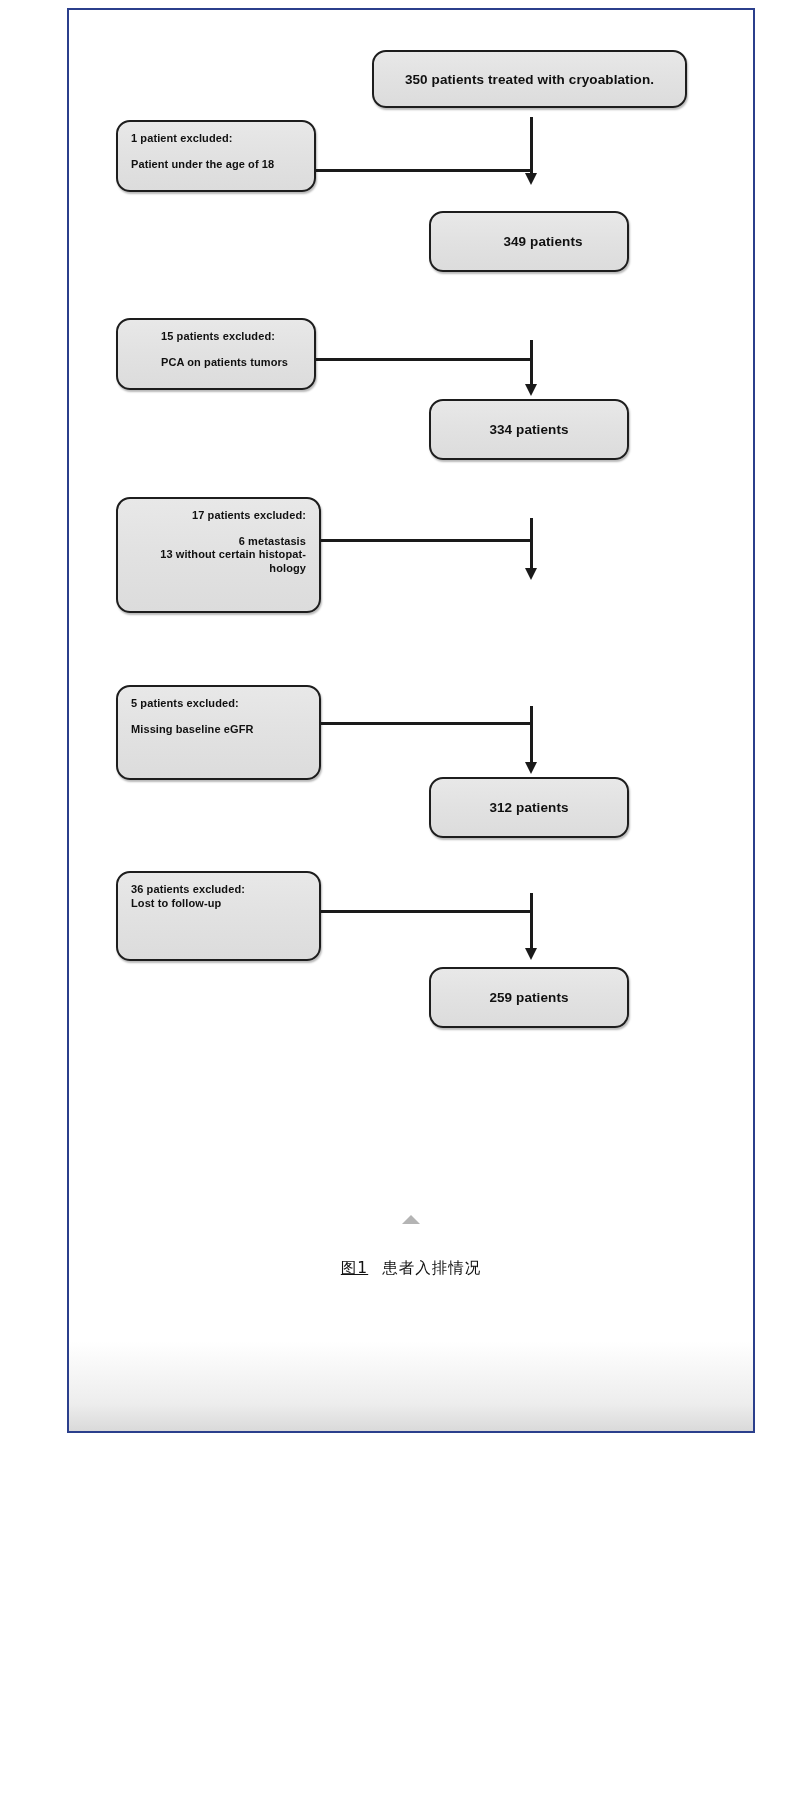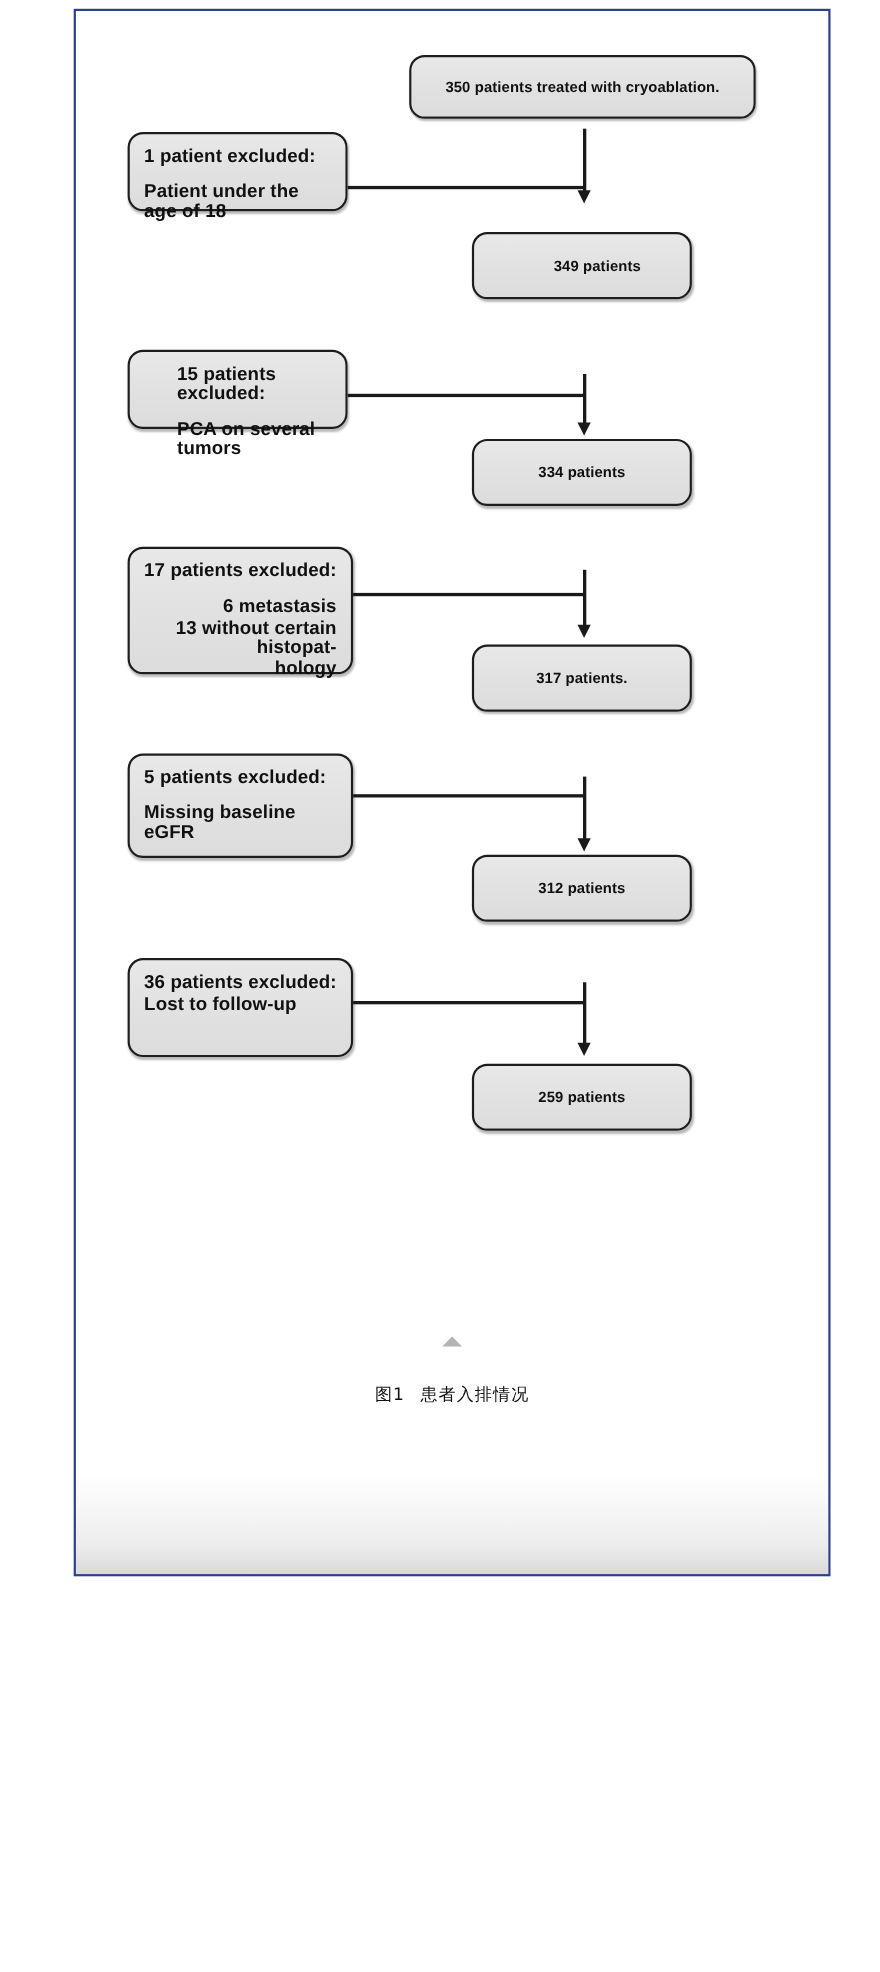--- a/index.html
+++ b/index.html
@@ -63,21 +63,21 @@
   .result-box {
     display: flex;
     align-items: center;
     justify-content: center;
     text-align: center;
     font-size: 13.5px;
   }
 
   .exclusion-box {
     padding: 11px 13px 10px 13px;
-    font-size: 17px;
+    font-size: 11px;
     line-height: 1.05;
   }
   .exclusion-box .ex-line {
     margin: 0;
   }
   .exclusion-box .ex-head {
     margin-bottom: 14px;
   }
   .exclusion-box .ex-tight {
     margin-bottom: 2px;
@@ -118,21 +118,21 @@
     position: absolute;
     left: 0;
     top: 1248px;
     width: 684px;
     text-align: center;
     font-size: 15.5px;
     color: #111111;
     font-family: "DejaVu Sans", "Liberation Sans", sans-serif;
     letter-spacing: 1px;
   }
-  #figure-caption .cap-num { margin-right: 14px; }
+  #figure-caption .cap-num { margin-right: 14px; text-decoration: underline; }
 </style>
 </head>
 <body>
 
 <div id="page-frame">
   <div id="figure-canvas">
 
     <div class="flow-box result-box" style="left:303px; top:40px; width:315px; height:58px;">
       <span>350 patients treated with cryoablation.</span>
     </div>
@@ -144,43 +144,40 @@
     <div class="h-line" style="left:247px; top:159px; width:216px;"></div>
     <div class="v-line" style="left:461px; top:107px; height:58px;"></div>
     <div class="arrow-head" style="left:456px; top:163px;"></div>
 
     <div class="flow-box result-box" style="left:360px; top:201px; width:200px; height:61px;padding-left:28px;">
       <span>349 patients</span>
     </div>
 
     <div class="flow-box exclusion-box" style="left:47px; top:308px; width:200px; height:72px;padding-left:43px;">
       <p class="ex-line ex-head">15 patients excluded:</p>
-      <p class="ex-line">PCA on several tumors</p>
+      <p class="ex-line">PCA on patients tumors</p>
     </div>
     <div class="h-line" style="left:247px; top:348px; width:216px;"></div>
     <div class="v-line" style="left:461px; top:330px; height:46px;"></div>
     <div class="arrow-head" style="left:456px; top:374px;"></div>
 
     <div class="flow-box result-box" style="left:360px; top:389px; width:200px; height:61px;">
       <span>334 patients</span>
     </div>
 
     <div class="flow-box exclusion-box" style="left:47px; top:487px; width:205px; height:116px;text-align:right;">
       <p class="ex-line ex-head">17 patients excluded:</p>
       <p class="ex-line ex-tight">6 metastasis</p>
       <p class="ex-line ex-tight">13 without certain histopat-</p>
       <p class="ex-line">hology</p>
     </div>
     <div class="h-line" style="left:252px; top:529px; width:211px;"></div>
     <div class="v-line" style="left:461px; top:508px; height:52px;"></div>
     <div class="arrow-head" style="left:456px; top:558px;"></div>
 
-    <div class="flow-box result-box" style="left:360px; top:576px; width:200px; height:61px;">
-      <span>317 patients.</span>
-    </div>
 
     <div class="flow-box exclusion-box" style="left:47px; top:675px; width:205px; height:95px;">
       <p class="ex-line ex-head">5 patients excluded:</p>
       <p class="ex-line">Missing baseline eGFR</p>
     </div>
     <div class="h-line" style="left:252px; top:712px; width:211px;"></div>
     <div class="v-line" style="left:461px; top:696px; height:58px;"></div>
     <div class="arrow-head" style="left:456px; top:752px;"></div>
 
     <div class="flow-box result-box" style="left:360px; top:767px; width:200px; height:61px;text-align:right;">

